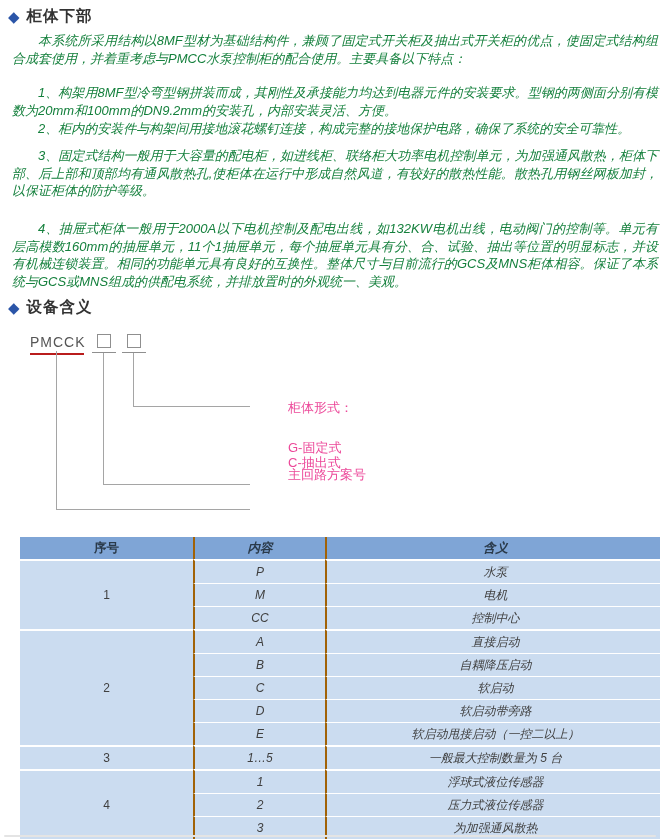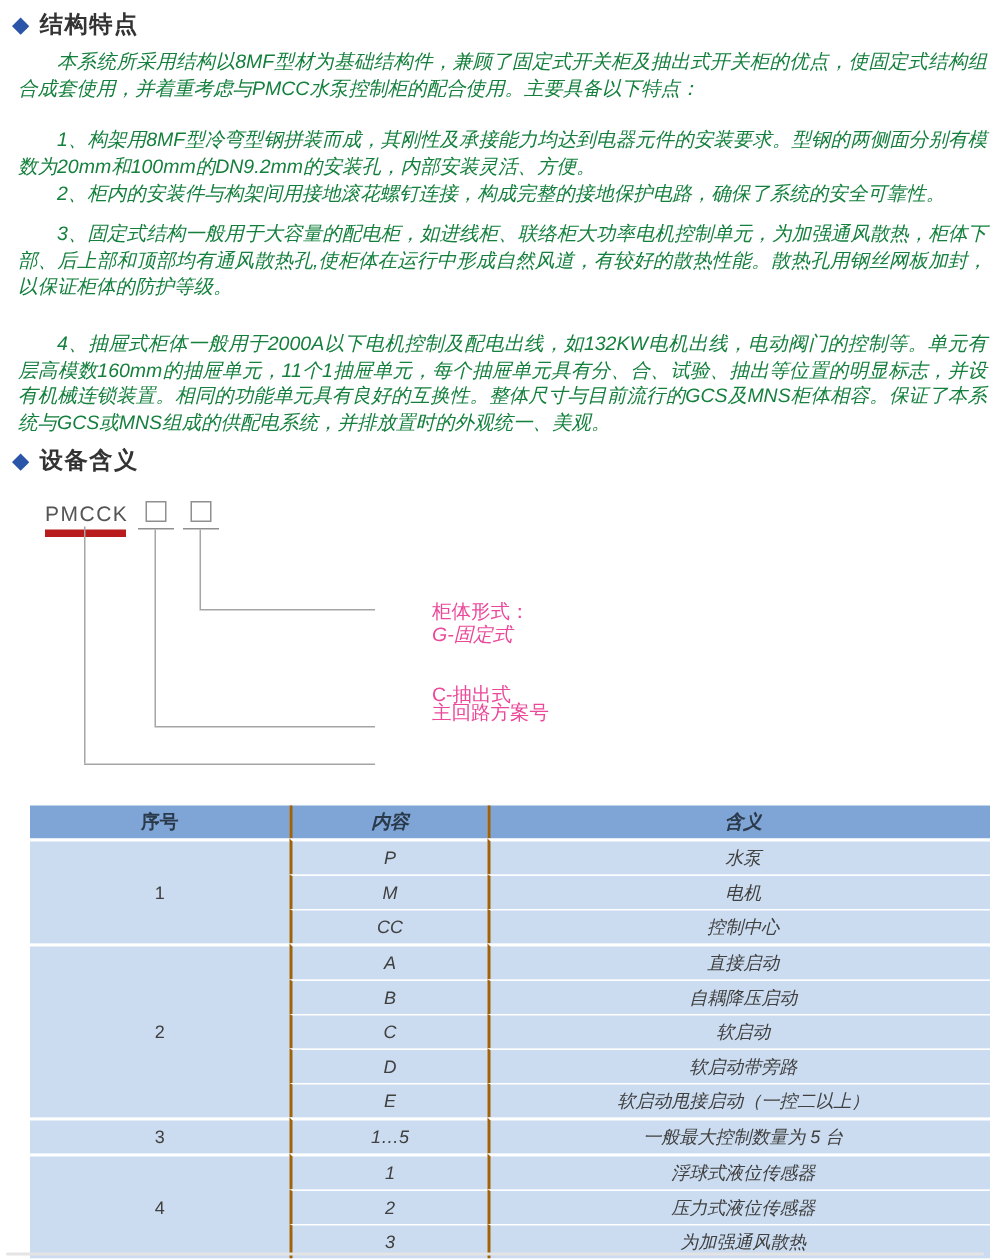--- a/index.html
+++ b/index.html
@@ -13,21 +13,21 @@
   .sec-title{left:8px;display:flex;align-items:center;gap:7px;}
   .diamond{color:#2b55a8;font-size:15px;line-height:1;}
   .sec-title-text{font-size:15.5px;font-weight:bold;color:#333333;letter-spacing:1px;}
   
   .para{left:12px;width:646px;font-size:13px;line-height:17.5px;color:#15803d;text-indent:2em;text-align:justify;font-style:italic;}
   
   #diagram{left:0;top:330px;width:660px;height:205px;}
   .model-code{
     position:absolute;left:30px;top:4px;width:54px;text-align:center;
     font-size:14px;color:#555;letter-spacing:1px;
-    border-bottom:5px solid #b91c1c;padding-bottom:3px;
+    border-bottom:2px solid #b91c1c;padding-bottom:3px;
   }
   .digit-box{position:absolute;top:4px;width:12px;height:12px;border:1px solid #8f8f8f;background:#fff;}
   .box-underline{position:absolute;top:22px;height:1px;background:#8f8f8f;}
   .vline{position:absolute;width:1px;background:#a5a5a5;}
   .hline{position:absolute;height:1px;background:#a5a5a5;}
   .diagram-label{position:absolute;left:256px;font-size:13px;color:#ec4899;white-space:nowrap;margin-left:32px;}
   
   table{border-collapse:separate;border-spacing:0;table-layout:fixed;}
   #spec-table{position:absolute;left:8px;top:537px;width:644px;margin-left:12px;}
   th{
@@ -41,21 +41,21 @@
   .c2,.c3{border-left:2px solid #a16207;font-style:italic;}
   td.sep{border-top:1px solid #ffffff;}
   td.gs{border-top:2px solid #ffffff;}
   .bottom-strip{left:4px;top:835px;width:652px;height:2px;background:#e4e4e4;border-radius:2px;}
 </style>
 </head>
 <body>
 
 <div class="abs sec-title" style="top:6px;">
   <span class="diamond">◆</span>
-  <span class="sec-title-text">结构特点</span>
+  <span class="sec-title-text">柜体下部</span>
 </div>
 
 <div class="abs para" style="top:32px;">本系统所采用结构以8MF型材为基础结构件，兼顾了固定式开关柜及抽出式开关柜的优点，使固定式结构组合成套使用，并着重考虑与PMCC水泵控制柜的配合使用。主要具备以下特点：</div>
 <div class="abs para" style="top:84px;">1、构架用8MF型冷弯型钢拼装而成，其刚性及承接能力均达到电器元件的安装要求。型钢的两侧面分别有模数为20mm和100mm的DN9.2mm的安装孔，内部安装灵活、方便。</div>
 <div class="abs para" style="top:120px;">2、柜内的安装件与构架间用接地滚花螺钉连接，构成完整的接地保护电路，确保了系统的安全可靠性。</div>
 <div class="abs para" style="top:147px;">3、固定式结构一般用于大容量的配电柜，如进线柜、联络柜大功率电机控制单元，为加强通风散热，柜体下部、后上部和顶部均有通风散热孔,使柜体在运行中形成自然风道，有较好的散热性能。散热孔用钢丝网板加封，以保证柜体的防护等级。</div>
 <div class="abs para" style="top:220px;">4、抽屉式柜体一般用于2000A以下电机控制及配电出线，如132KW电机出线，电动阀门的控制等。单元有层高模数160mm的抽屉单元，11个1抽屉单元，每个抽屉单元具有分、合、试验、抽出等位置的明显标志，并设有机械连锁装置。相同的功能单元具有良好的互换性。整体尺寸与目前流行的GCS及MNS柜体相容。保证了本系统与GCS或MNS组成的供配电系统，并排放置时的外观统一、美观。</div>
 
 <div class="abs sec-title" style="top:297px;">
   <span class="diamond">◆</span>
@@ -71,21 +71,21 @@
   <div class="box-underline" style="left:122px;width:24px;"></div>
 
   <div class="vline" style="left:56px;top:21px;height:158px;"></div>
   <div class="vline" style="left:103px;top:23px;height:131px;"></div>
   <div class="vline" style="left:133px;top:23px;height:53px;"></div>
   <div class="hline" style="left:133px;top:76px;width:117px;"></div>
   <div class="hline" style="left:103px;top:154px;width:147px;"></div>
   <div class="hline" style="left:56px;top:179px;width:194px;"></div>
 
   <div class="diagram-label" style="top:69px;">柜体形式：</div>
-  <div class="diagram-label" style="top:84px;font-style:italic;">G-固定式</div>
+  <div class="diagram-label" style="top:109px;">G-固定式</div>
   <div class="diagram-label" style="top:124px;">C-抽出式</div>
   <div class="diagram-label" style="top:136px;">主回路方案号</div>
 </div>
 
 <table id="spec-table">
   <colgroup>
       <col style="width:173px">
       <col style="width:132px">
       <col style="width:339px">
     </colgroup>

